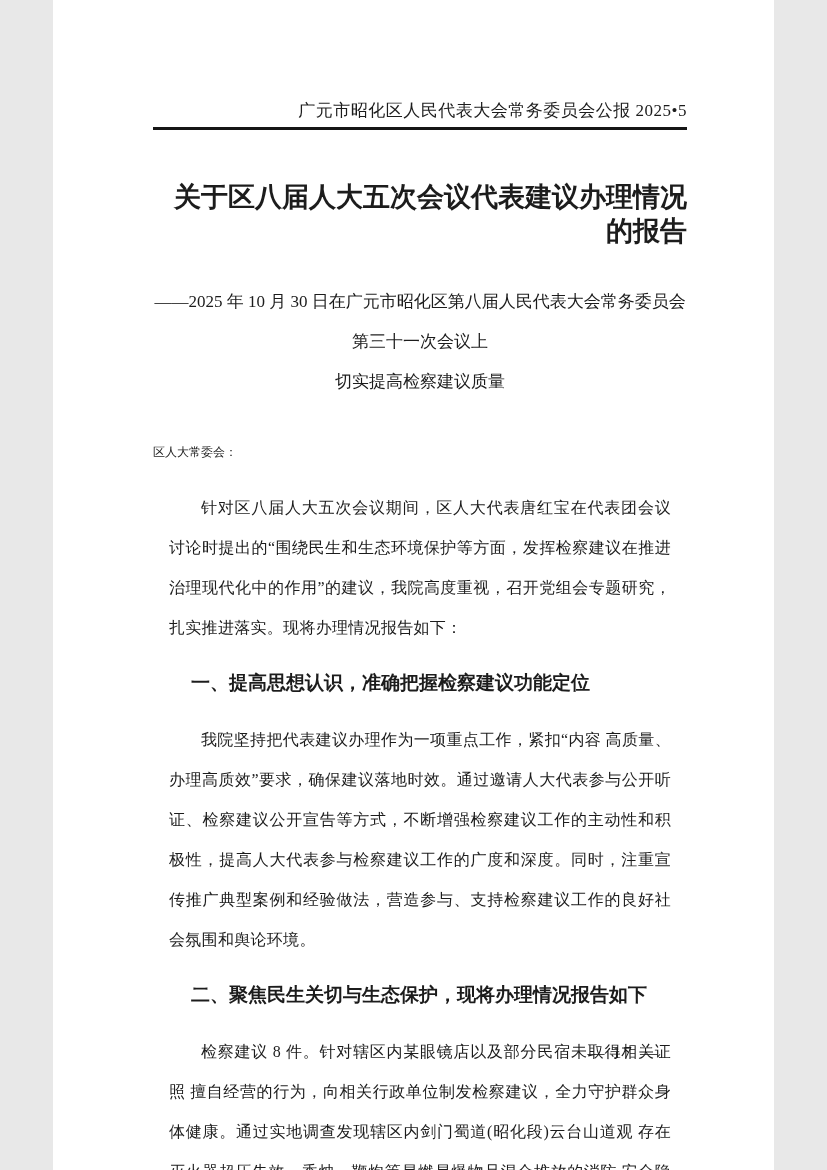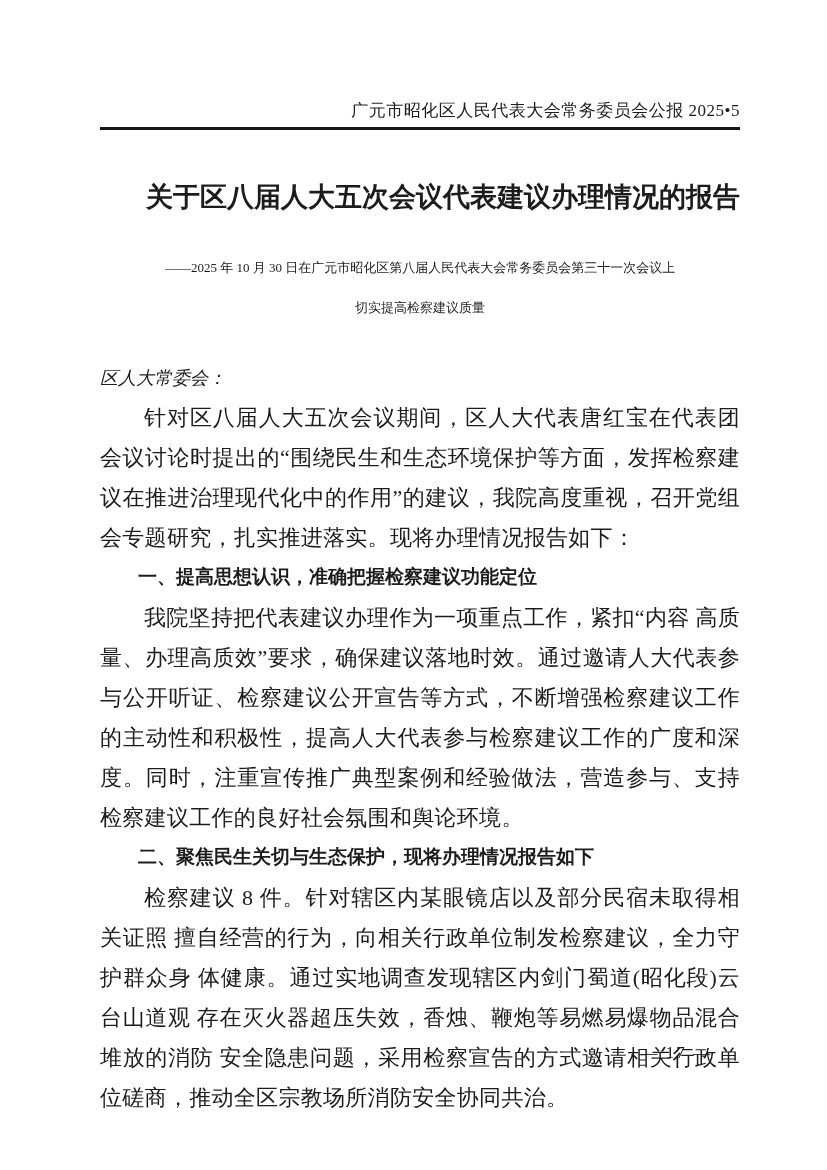--- a/index.html
+++ b/index.html
@@ -2,21 +2,21 @@
 <html lang="zh"><head>
 <meta charset="utf-8">
 <style>
   html, body {
     margin: 0;
     padding: 0;
     background: #e8e8e8;
   }
   .page {
     position: relative;
-    width: 827px;
+    width: 721px;
     height: 1170px;
     margin: 0 auto;
     background: #ffffff;
     color: #1c1c1c;
     font-family: "Liberation Serif", "DejaVu Serif", serif;
     overflow: hidden;
     box-sizing: border-box;
   }
   .content {
     margin-left: 100px;
@@ -39,35 +39,34 @@
     margin-top: 50px;
     text-align: right;
     font-size: 27px;
     font-weight: bold;
     line-height: 34px;
     letter-spacing: 0px;
   }
   .subtitle-block {
     margin-top: 34px;
     text-align: center;
-    font-size: 13px;
+    font-size: 17px;
     line-height: 40px;
   }
   .subtitle-line {
     display: block;
   }
   .salutation {
     margin-top: 30px;
-    font-size: 18px;
+    font-size: 12px;
     line-height: 40px;
-    font-style: italic;
   }
   .body-text p.para {
-    margin: 0;
-    font-size: 22px;
+    margin: 16px;
+    font-size: 16px;
     line-height: 40px;
     text-align: justify;
     text-indent: 2em;
     letter-spacing: 0.3px;
   }
   .body-text h3.section-heading {
     margin: 0;
     font-size: 19px;
     font-weight: bold;
     font-family: Liberation Mono, monospace;

